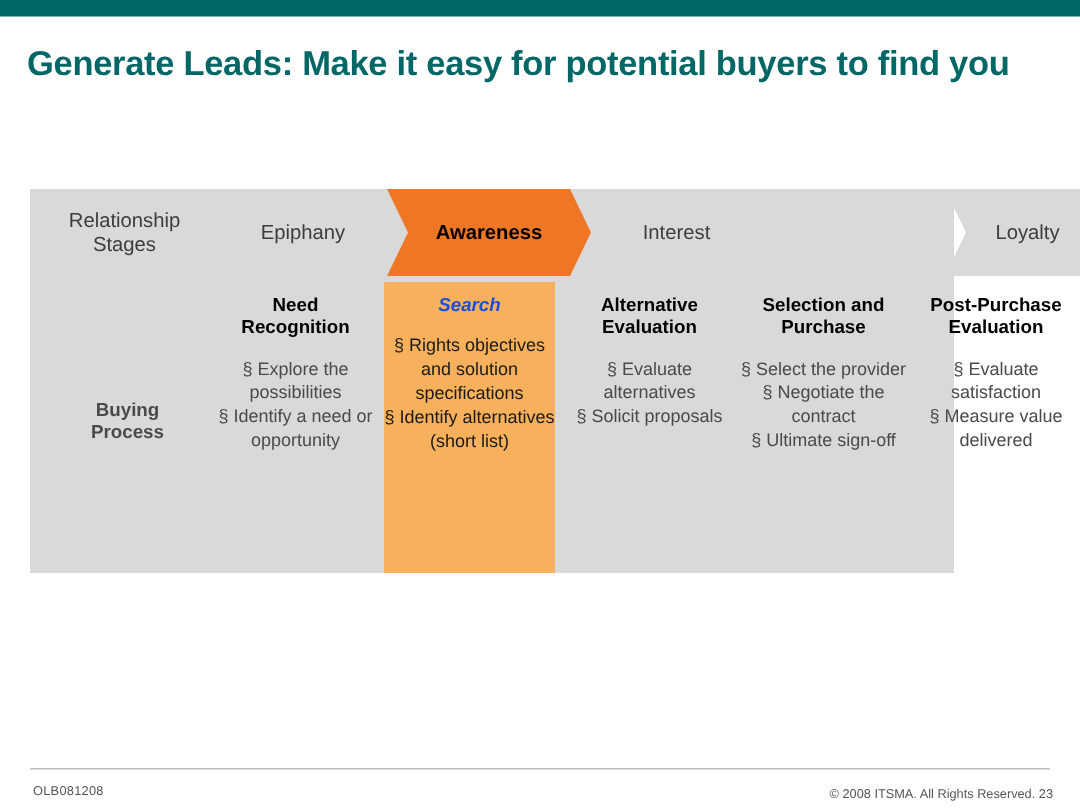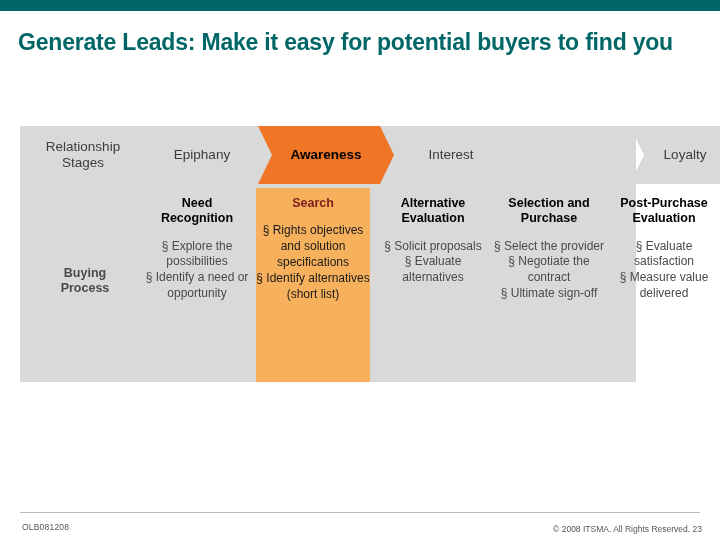--- a/index.html
+++ b/index.html
@@ -89,21 +89,21 @@
   }
   .stage-col.highlight {
     background: #f7b15c;
   }
   .sub-head {
     font-size: 12.5px;
     font-weight: bold;
     color: #000000;
     line-height: 1.22;
   }
-  .sub-head.dark { color: #7f1d1d; }
+  .sub-head.dark { color: #1d4ed8; font-style: italic; }
   .bullets {
     margin-top: 12px;
     font-size: 12px;
     color: #4a4a4a;
     line-height: 1.32;
     text-align: center;
   }
   .bullets.dark { color: #1a1a1a; }
   .bullets div { margin-bottom: 0px; }
   .bullets .b { white-space: pre-line; }
@@ -208,22 +208,22 @@
     <div class="bullets dark">
       <div class="b">§ Rights objectives and solution specifications</div>
       <div class="b">§ Identify alternatives (short list)</div>
     </div>
   </div>
 
   <div class="stage-col" style="left:354px; top:62px; width:118px; padding-top:8px;">
     <div class="sub-head" style="white-space:pre-line;">Alternative
 Evaluation</div>
     <div class="bullets">
+      <div class="b">§ Evaluate alternatives</div>
       <div class="b">§ Solicit proposals</div>
-      <div class="b">§ Evaluate alternatives</div>
     </div>
   </div>
 
   <div class="stage-col" style="left:472px; top:62px; width:114px; padding-top:8px;">
     <div class="sub-head" style="white-space:pre-line;">Selection and
 Purchase</div>
     <div class="bullets">
       <div class="b">§ Select the provider</div>
       <div class="b">§ Negotiate the contract</div>
       <div class="b">§ Ultimate sign-off</div>

